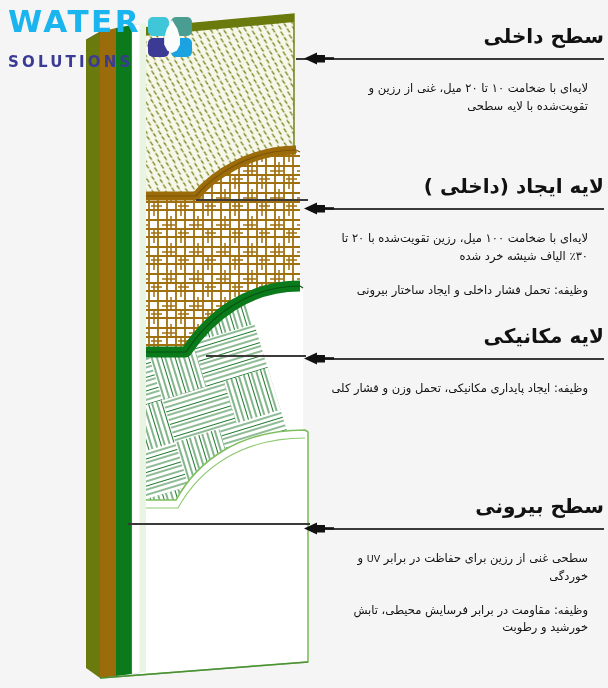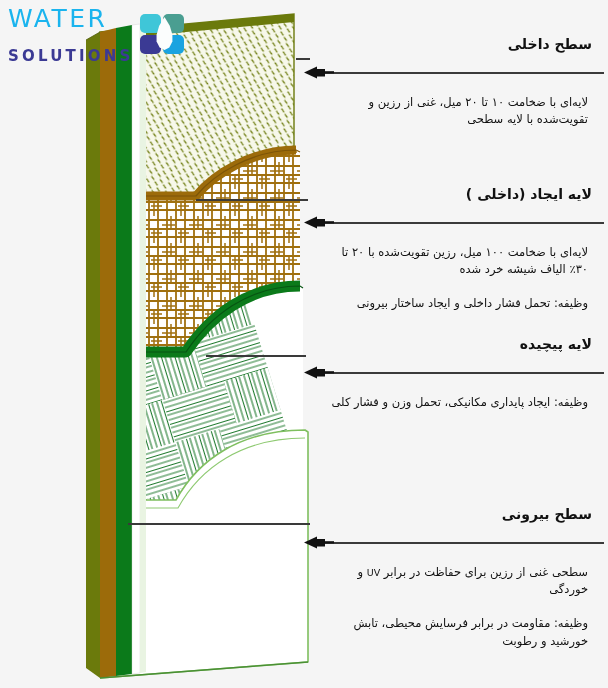--- a/index.html
+++ b/index.html
@@ -18,26 +18,26 @@
   .logo-mark .sq.tl{left:0;top:1px;background:#3fc6d8;}
   .logo-mark .sq.tr{left:23px;top:1px;background:#4a9e91;}
   .logo-mark .sq.bl{left:0;top:22px;background:#3b3a94;}
   .logo-mark .sq.br{left:23px;top:22px;background:#1aa3e0;}
   .logo-mark .drop{position:absolute;left:13px;top:4px;width:22px;height:34px;
       background:#fbfdfd;
       border-radius:50% 50% 50% 50% / 62% 62% 38% 38%;
       clip-path:polygon(50% 0%,74% 26%,86% 52%,86% 72%,72% 90%,50% 97%,28% 90%,14% 72%,14% 52%,26% 26%);}
   .logo-text{display:flex;flex-direction:column;line-height:1;}
   .logo-water{font-family:"DejaVu Sans","Liberation Sans",sans-serif;
-      font-weight:400;font-size:25px;letter-spacing:2.5px;color:#1ab4ee;direction:ltr;}
+      font-weight:700;font-size:31px;letter-spacing:2.5px;color:#1ab4ee;direction:ltr;}
   .logo-solutions{font-weight:700;font-size:15px;letter-spacing:3.2px;color:#3b3a94;direction:ltr;margin-top:18px;}
 
   
   .ann{position:absolute;right:4px;width:300px;text-align:right;direction:rtl;}
-  .ann h2{margin:12px;font-size:14px;font-weight:700;color:#111;line-height:1.25;}
+  .ann h2{margin:0;font-size:20px;font-weight:700;color:#111;line-height:1.25;}
   .ann .rule{position:relative;height:12px;margin:3px 0 4px 0;}
   .ann .rule .line{position:absolute;right:0;left:18px;top:6px;height:2px;background:#3a3a3a;}
   .ann .rule .arrow{position:absolute;left:0;top:0px;width:30px;height:13px;}
   .ann p{margin:16px;font-size:11.5px;color:#111;line-height:1.55;}
   .ann p .en{direction:ltr;unicode-bidi:isolate;font-size:9.5px;}
 
   #ann-inner{top:24px;}
   #ann-middle{top:174px;}
   #ann-struct{top:324px;}
   #ann-outer{top:494px;}
@@ -196,21 +196,21 @@
         <path d="M0 6.5 L13 0.5 L13 12.5 Z" fill="#111"></path>
         <rect x="12" y="3" width="9" height="7.5" fill="#111"></rect>
         <rect x="20" y="5.2" width="10" height="2.2" fill="#111"></rect>
       </svg>
     </div>
     <p>لایه‌ای با ضخامت ۱۰۰ میل، رزین تقویت‌شده با ۲۰ تا ۳۰٪ الیاف شیشه خرد شده</p>
     <p>وظیفه: تحمل فشار داخلی و ایجاد ساختار بیرونی</p>
   </div>
 
   <div class="ann" id="ann-struct">
-    <h2>لایه پیچیده</h2>
+    <h2>لایه مکانیکی</h2>
     <div class="rule">
       <div class="line"></div>
       <svg class="arrow" viewBox="0 0 30 13" xmlns="http://www.w3.org/2000/svg">
         <path d="M0 6.5 L13 0.5 L13 12.5 Z" fill="#111"></path>
         <rect x="12" y="3" width="9" height="7.5" fill="#111"></rect>
         <rect x="20" y="5.2" width="10" height="2.2" fill="#111"></rect>
       </svg>
     </div>
     <p>وظیفه: ایجاد پایداری مکانیکی، تحمل وزن و فشار کلی</p>
   </div>

